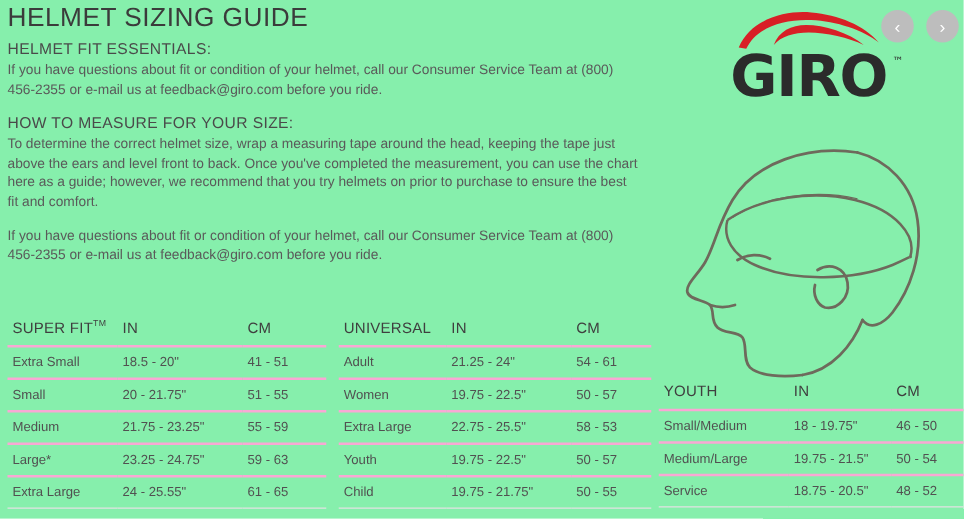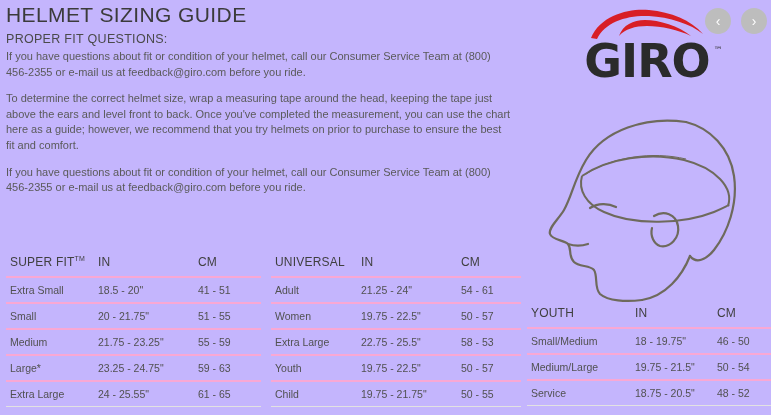--- a/index.html
+++ b/index.html
@@ -6,21 +6,21 @@
   html, body {
     margin: 0; padding: 0;
     width: 771px; height: 415px;
     background: #ffffff;
     font-family: "Liberation Sans", sans-serif;
     overflow: hidden;
   }
   #page {
     position: relative;
     width: 771px; height: 415px;
-    background: #c4b5fd;
+    background: #86efac;
     overflow: hidden;
   }
 
   
   .left-col {
     position: absolute;
     left: 0; top: 0;
     width: 520px;
     padding: 4px 8px 0 6px;
   }
@@ -152,23 +152,24 @@
   .nav-next { right: 4px; }
 </style>
 </head>
 <body>
 
 <div id="page">
 
   <div class="left-col">
     <h1 class="guide-title">HELMET SIZING GUIDE</h1>
 
-    <h2 class="section-head">PROPER FIT QUESTIONS:</h2>
+    <h2 class="section-head">HELMET FIT ESSENTIALS:</h2>
     <p class="section-body">If you have questions about fit or condition of your helmet, call our Consumer Service Team at (800) 456-2355 or e-mail us at feedback@giro.com before you ride.</p>
 
+    <h2 class="section-head">HOW TO MEASURE FOR YOUR SIZE:</h2>
     <p class="section-body">To determine the correct helmet size, wrap a measuring tape around the head, keeping the tape just above the ears and level front to back. Once you've completed the measurement, you can use the chart here as a guide; however, we recommend that you try helmets on prior to purchase to ensure the best fit and comfort.</p>
 
     <p class="section-body">If you have questions about fit or condition of your helmet, call our Consumer Service Team at (800) 456-2355 or e-mail us at feedback@giro.com before you ride.</p>
   </div>
 
   <div class="tables-row">
 
     <table class="size-table tbl-superfit">
       <thead>
         <tr>

